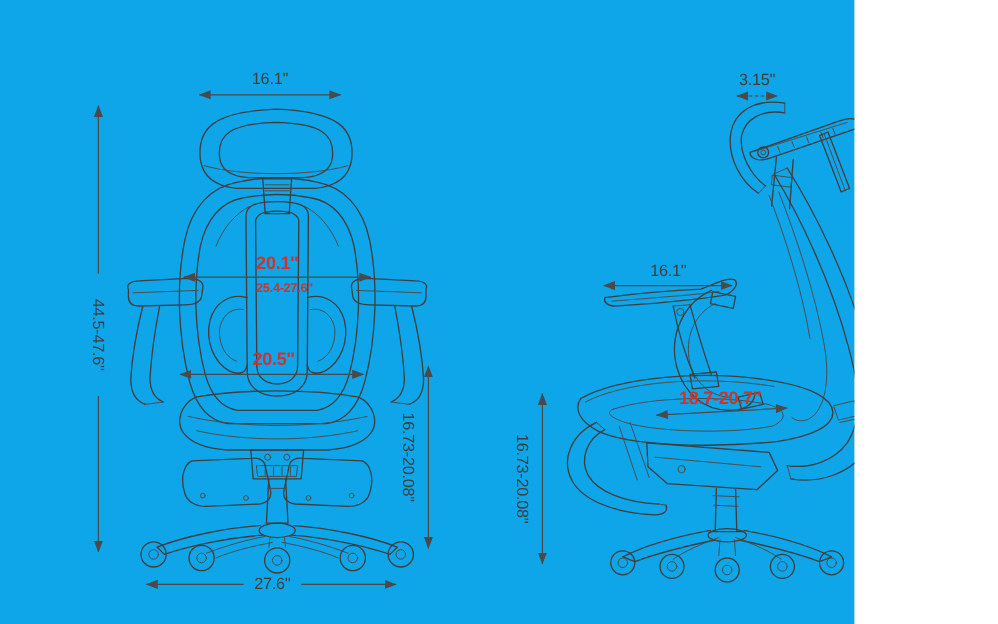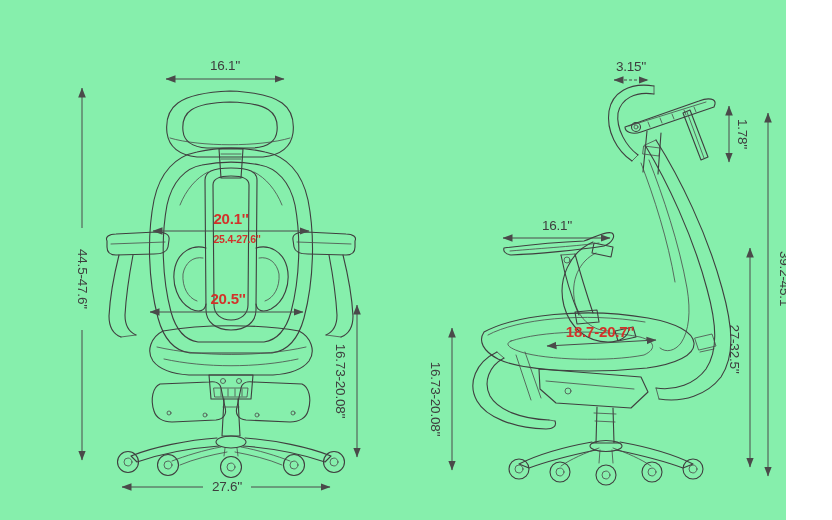--- a/index.html
+++ b/index.html
@@ -1,16 +1,16 @@
 <!DOCTYPE html>
 <html><head>
 <meta charset="utf-8">
 <style>
   html,body{margin:0;padding:0;background:#ffffff;}
-  .stage{position:relative;width:786px;height:520px;background:#86efac;overflow:hidden;}
+  .stage{position:relative;width:712px;height:520px;background:#0ea5e9;overflow:hidden;}
   svg{display:block;}
   svg text{font-family:"Liberation Sans", sans-serif;}
   .dim{font-size:13.5px;fill:#3e3e3e;letter-spacing:-0.2px;}
   .red{font-size:15px;font-weight:bold;fill:#d2322a;letter-spacing:-0.2px;}
   .redsm{font-size:10.5px;font-weight:bold;fill:#d2322a;letter-spacing:-0.2px;}
   .art{stroke:#3f3f3f;fill:none;stroke-width:1.1;stroke-linecap:round;stroke-linejoin:round;}
   .art2{stroke:#4a4a4a;fill:none;stroke-width:0.8;stroke-linecap:round;}
   .dl{stroke:#4a4a4a;stroke-width:1;fill:none;}
   .dld{stroke:#4a4a4a;stroke-width:1;fill:none;stroke-dasharray:3 2;}
 </style>

